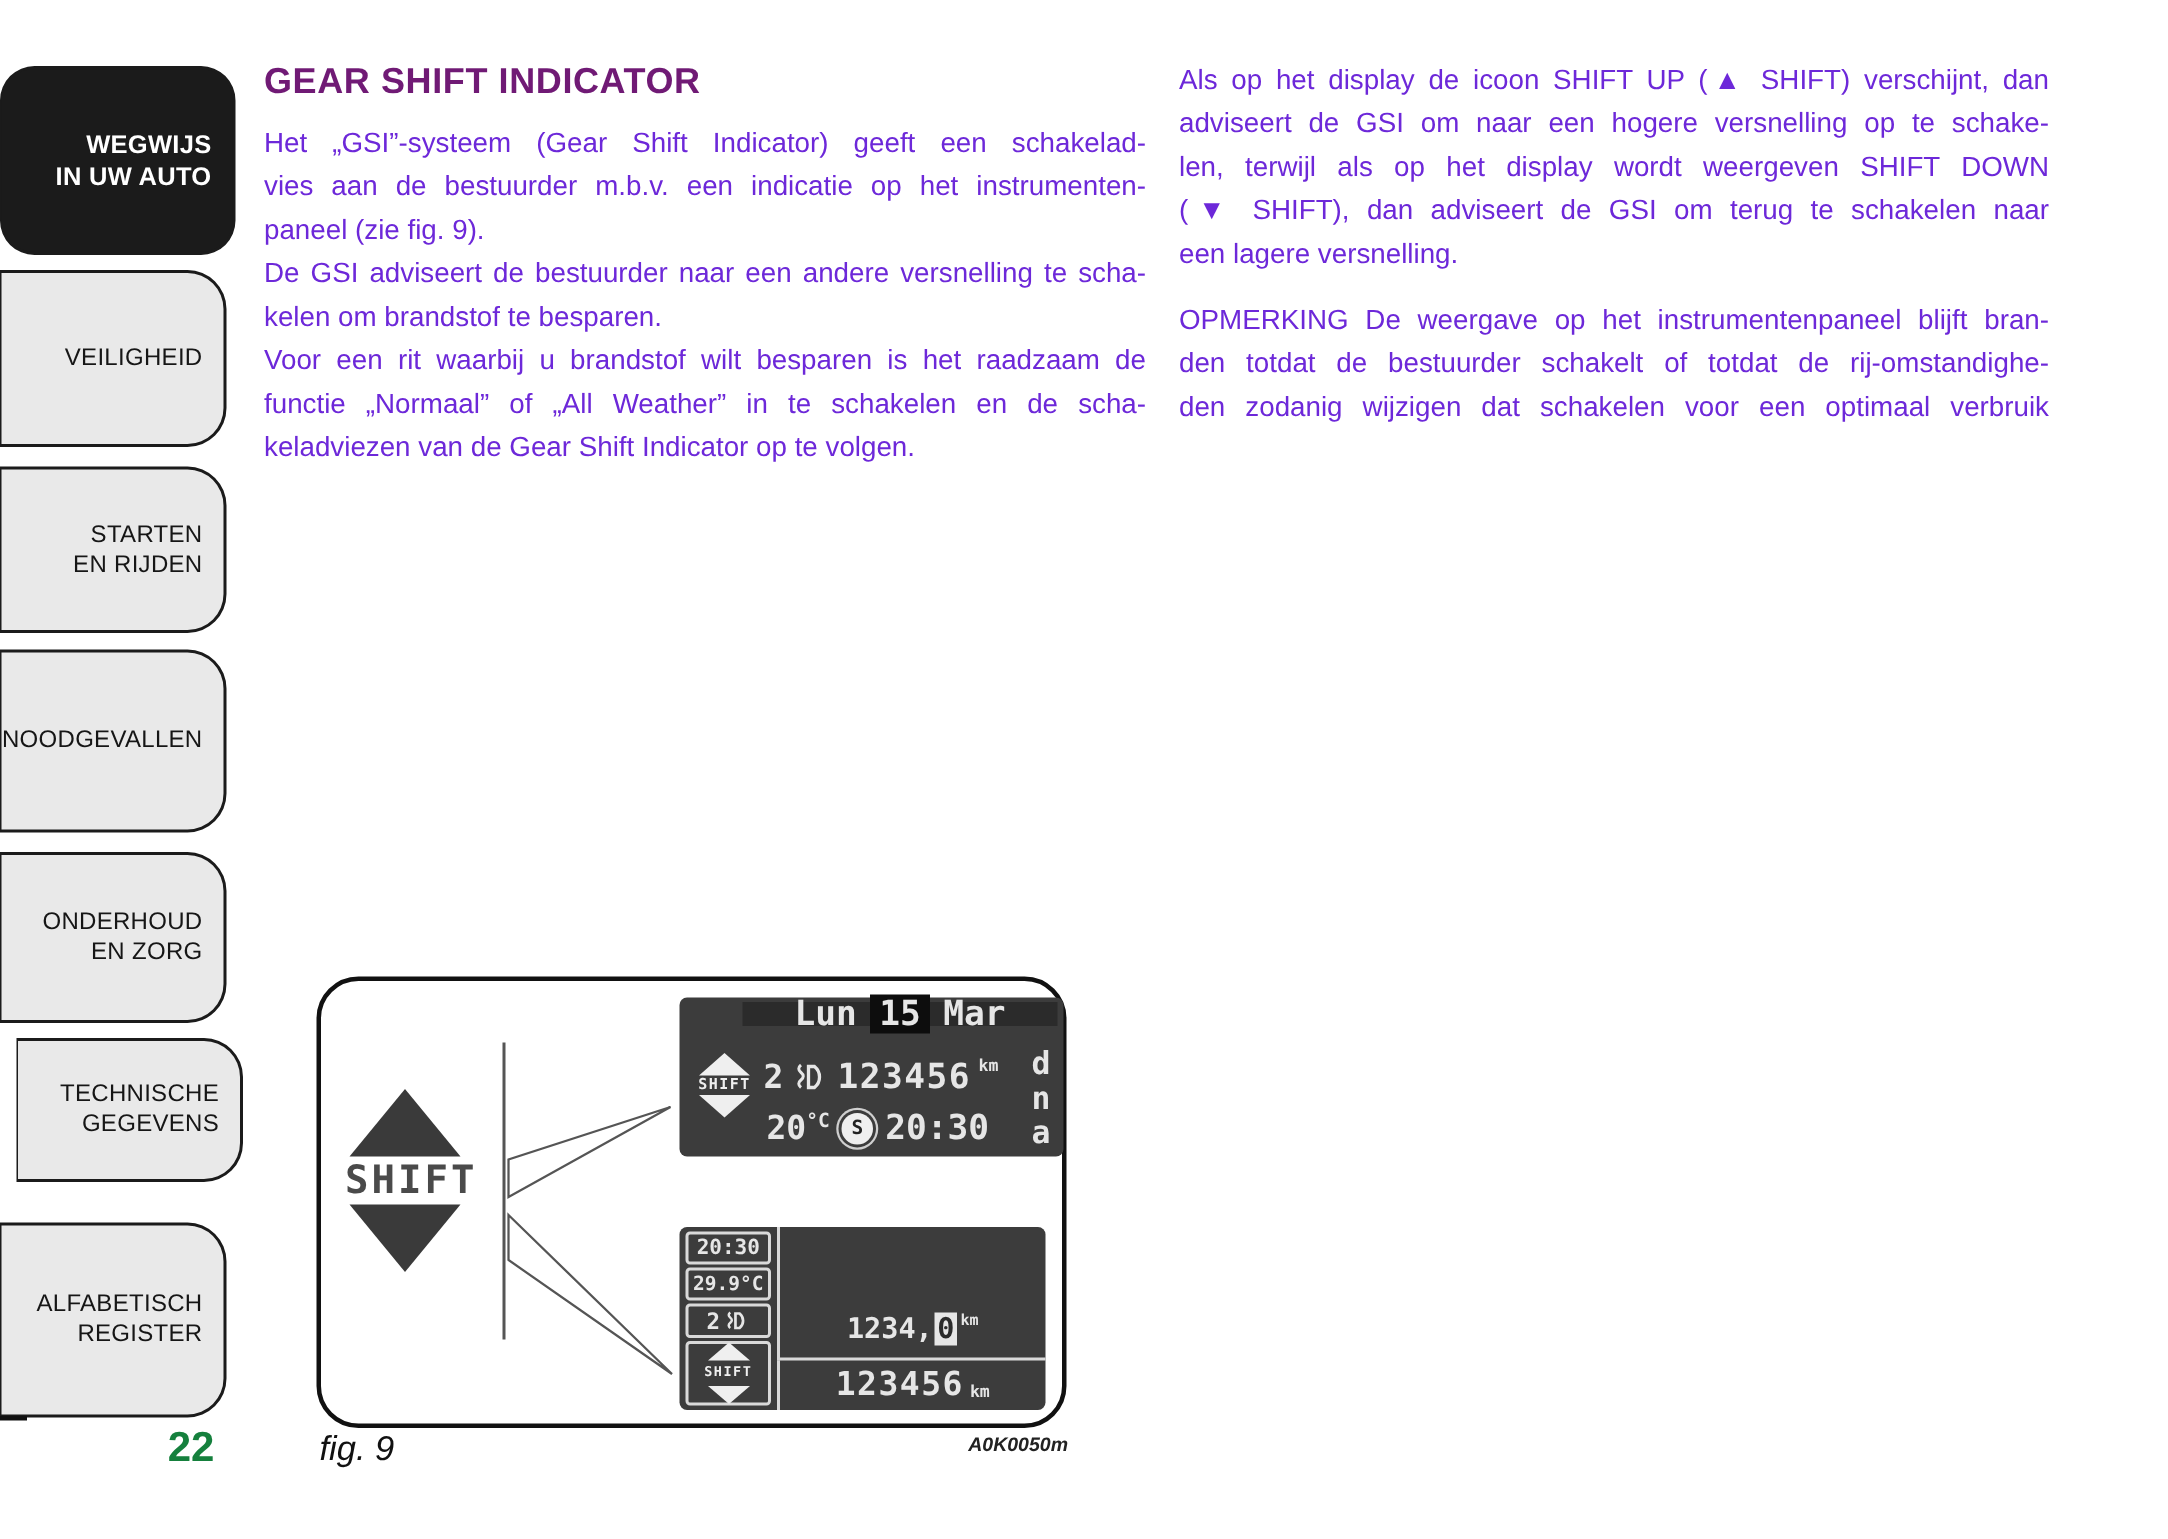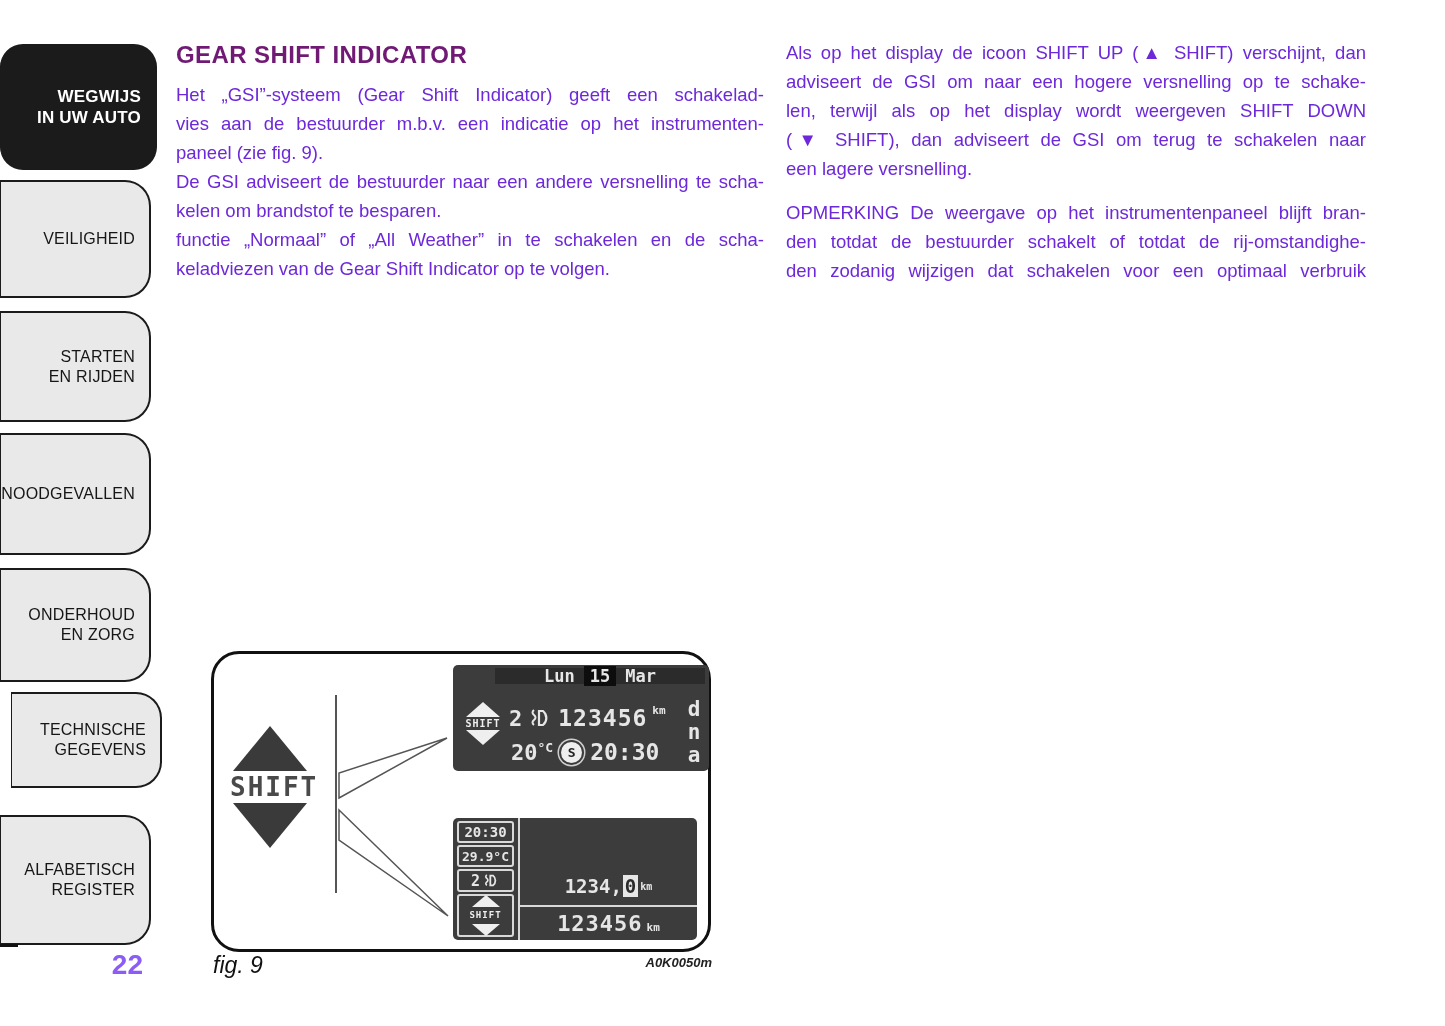--- a/index.html
+++ b/index.html
@@ -19,21 +19,21 @@
     padding-right:14px; text-align:right;
     font-size:16px; line-height:20px; letter-spacing:0.2px;
     white-space:pre-line; color:#161616;
   }
   .tab.active {
     width:157px; background:#1b1b1b; border-color:#1b1b1b;
     color:#fff; font-weight:bold; font-size:17px; line-height:21px;
   }
   .page-number {
     position:absolute; left:98px; top:949px; width:45px; text-align:right;
-    font-size:28px; font-weight:bold; color:#8b5cf6;
+    font-size:28px; font-weight:bold; color:#15803d;
   }
   .edge-mark { position:absolute; left:0; top:944px; width:18px; height:3px; background:#111; }
 
   
   .article-title {
     position:absolute; left:176px; top:41px;
     font-size:24px; font-weight:bold; letter-spacing:0.4px; color:#701a75;
   }
   .col { position:absolute; font-size:18.5px; line-height:29px; color:#6d28d9; }
   .col.left  { left:176px; top:80px; width:588px; }
@@ -62,21 +62,21 @@
     position:absolute; background:#3c3c3c; border-radius:5px;
     font-family:"DejaVu Sans Mono", monospace; font-weight:bold; color:#e6e6e6;
   }
   .top-display { left:239px; top:11px; width:256px; height:106px; }
   .bottom-display { left:239px; top:164px; width:244px; height:122px; }
 
   
   .date-row {
     position:absolute; left:42px; top:3px; right:4px; height:16px;
     background:#2b2b2b; display:flex; align-items:center; justify-content:center;
-    gap:9px; font-size:17px;
+    gap:9px; font-size:23px;
   }
   .day-box { background:#0d0d0d; padding:0 6px; }
   .shift-mini { position:absolute; left:6px; top:37px; width:48px; text-align:center; }
   .tri-up.mini   { border-left:17px solid transparent; border-right:17px solid transparent; border-bottom:15px solid #efefef; }
   .tri-down.mini { border-left:17px solid transparent; border-right:17px solid transparent; border-top:15px solid #efefef; }
   .shift-mini .lbl, .cell-shift .lbl {
     font-size:10px; letter-spacing:1px; color:#efefef; line-height:13px;
   }
   .td-row2 { position:absolute; left:56px; top:36px; height:34px; display:flex; align-items:center; gap:5px; }
   .td-row2 .gear { font-size:22px; }
@@ -107,21 +107,21 @@
   .cell.c3 { top:51px; height:23px; font-size:15px; }
   .cell.c4 { top:76px; height:43px; flex-direction:column; }
   .tri-up.cell-tri   { border-left:14px solid transparent; border-right:14px solid transparent; border-bottom:12px solid #efefef; }
   .tri-down.cell-tri { border-left:14px solid transparent; border-right:14px solid transparent; border-top:12px solid #efefef; }
   .cell-shift .lbl { font-size:9px; }
   .br-top {
     position:absolute; left:65px; top:0; right:0; height:89px;
     border-left:2px solid #d9d9d9; border-bottom:2px solid #d9d9d9;
     display:flex; align-items:flex-end; justify-content:center; padding-bottom:8px;
   }
-  .trip { font-size:19px; display:flex; align-items:center; }
+  .trip { font-size:19px; display:flex; }
   .trip .digit-box { background:#e6e6e6; color:#2b2b2b; padding:0 2px; margin-left:1px; }
   .trip .unit { font-size:10px; margin-left:2px; }
   .br-bottom {
     position:absolute; left:65px; top:89px; right:0; bottom:0;
     border-left:2px solid #d9d9d9;
     display:flex; align-items:center; justify-content:center; gap:4px;
   }
   .br-bottom .odo { font-size:22px; letter-spacing:1px; }
   .br-bottom .unit { font-size:11px; margin-top:8px; }
 
@@ -161,20 +161,21 @@
       <div class="para">
         <div class="line">Het „GSI”-systeem (Gear Shift Indicator) geeft een schakelad-</div>
         <div class="line">vies aan de bestuurder m.b.v. een indicatie op het instrumenten-</div>
         <div class="line last">paneel (zie fig. 9).</div>
       </div>
       <div class="para">
         <div class="line">De GSI adviseert de bestuurder naar een andere versnelling te scha-</div>
         <div class="line last">kelen om brandstof te besparen.</div>
       </div>
       <div class="para">
+        <div class="line">Voor een rit waarbij u brandstof wilt besparen is het raadzaam de</div>
         <div class="line">functie „Normaal” of „All Weather” in te schakelen en de scha-</div>
         <div class="line last">keladviezen van de Gear Shift Indicator op te volgen.</div>
       </div>
     </div>
   <div class="col right">
       <div class="para">
         <div class="line">Als op het display de icoon SHIFT UP (▲ SHIFT) verschijnt, dan</div>
         <div class="line">adviseert de GSI om naar een hogere versnelling op te schake-</div>
         <div class="line">len, terwijl als op het display wordt weergeven SHIFT DOWN</div>
         <div class="line">(▼ SHIFT), dan adviseert de GSI om terug te schakelen naar</div>

